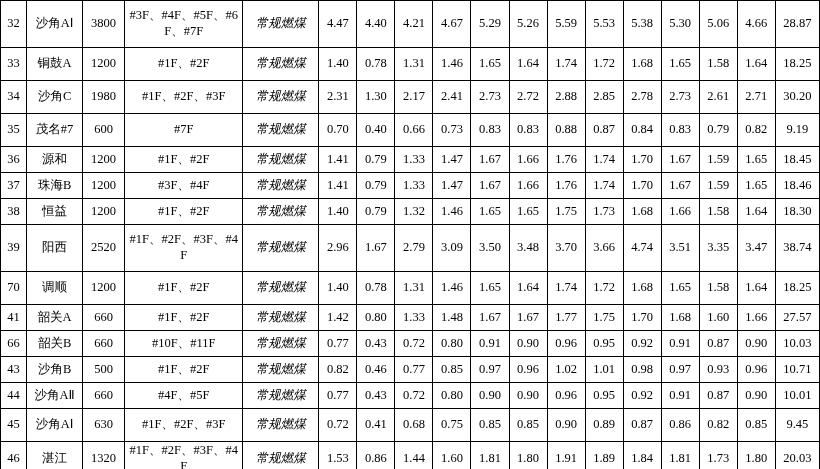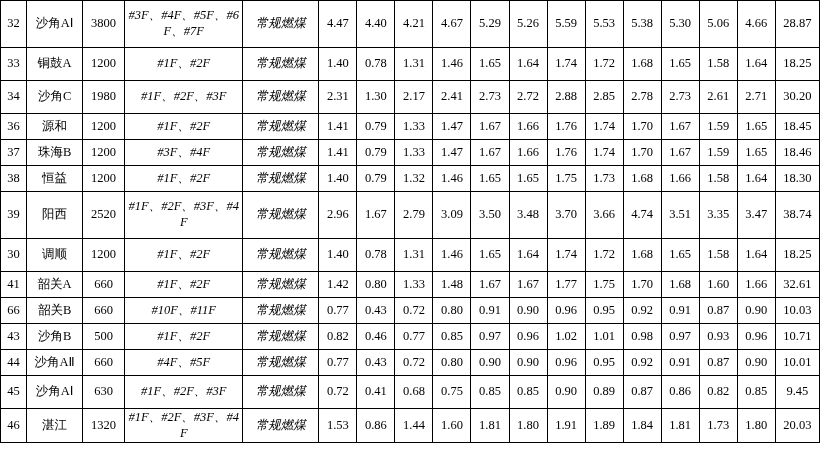--- a/index.html
+++ b/index.html
@@ -34,21 +34,21 @@
   col.c-idx    { width: 26px; }
   col.c-name   { width: 56px; }
   col.c-cap    { width: 42px; }
   col.c-units  { width: 118px; }
   col.c-type   { width: 76px; }
   col.c-val    { width: 38px; }
   col.c-total  { width: 44px; }
 
   td.idx, td.cap, td.val, td.total { font-family: "Liberation Serif", serif; }
   td.name, td.units, td.type { font-family: "Liberation Serif", serif; }
-  td.units { font-size: 12px; letter-spacing: 0; font-style: italic; }
+  td.units { font-size: 12px; letter-spacing: 0; }
   td.type { font-size: 12.5px; white-space: nowrap; font-style: italic; }
   td.name { white-space: nowrap; }
 
   
   tr.tall td { height: 44px; }
   tr.mid td  { height: 30px; }
   tr.norm td { height: 23px; }
 </style>
 </head>
 <body>
@@ -128,20 +128,40 @@
         <td class="val">2.73</td>
         <td class="val">2.72</td>
         <td class="val">2.88</td>
         <td class="val">2.85</td>
         <td class="val">2.78</td>
         <td class="val">2.73</td>
         <td class="val">2.61</td>
         <td class="val">2.71</td>
         <td class="total">30.20</td>
       </tr>
+      <tr class="mid">
+        <td class="idx">35</td>
+        <td class="name">茂名#7</td>
+        <td class="cap">600</td>
+        <td class="units">#7F</td>
+        <td class="type">常规燃煤</td>
+        <td class="val">0.70</td>
+        <td class="val">0.40</td>
+        <td class="val">0.66</td>
+        <td class="val">0.73</td>
+        <td class="val">0.83</td>
+        <td class="val">0.83</td>
+        <td class="val">0.88</td>
+        <td class="val">0.87</td>
+        <td class="val">0.84</td>
+        <td class="val">0.83</td>
+        <td class="val">0.79</td>
+        <td class="val">0.82</td>
+        <td class="total">9.19</td>
+      </tr>
       <tr class="norm">
         <td class="idx">36</td>
         <td class="name">源和</td>
         <td class="cap">1200</td>
         <td class="units">#1F、#2F</td>
         <td class="type">常规燃煤</td>
         <td class="val">1.41</td>
         <td class="val">0.79</td>
         <td class="val">1.33</td>
         <td class="val">1.47</td>
@@ -209,21 +229,21 @@
         <td class="val">3.48</td>
         <td class="val">3.70</td>
         <td class="val">3.66</td>
         <td class="val">4.74</td>
         <td class="val">3.51</td>
         <td class="val">3.35</td>
         <td class="val">3.47</td>
         <td class="total">38.74</td>
       </tr>
       <tr class="mid">
-        <td class="idx">30</td>
+        <td class="idx">70</td>
         <td class="name">调顺</td>
         <td class="cap">1200</td>
         <td class="units">#1F、#2F</td>
         <td class="type">常规燃煤</td>
         <td class="val">1.40</td>
         <td class="val">0.78</td>
         <td class="val">1.31</td>
         <td class="val">1.46</td>
         <td class="val">1.65</td>
         <td class="val">1.64</td>
@@ -246,21 +266,21 @@
         <td class="val">1.33</td>
         <td class="val">1.48</td>
         <td class="val">1.67</td>
         <td class="val">1.67</td>
         <td class="val">1.77</td>
         <td class="val">1.75</td>
         <td class="val">1.70</td>
         <td class="val">1.68</td>
         <td class="val">1.60</td>
         <td class="val">1.66</td>
-        <td class="total">32.61</td>
+        <td class="total">27.57</td>
       </tr>
       <tr class="norm">
         <td class="idx">66</td>
         <td class="name">韶关B</td>
         <td class="cap">660</td>
         <td class="units">#10F、#11F</td>
         <td class="type">常规燃煤</td>
         <td class="val">0.77</td>
         <td class="val">0.43</td>
         <td class="val">0.72</td>

